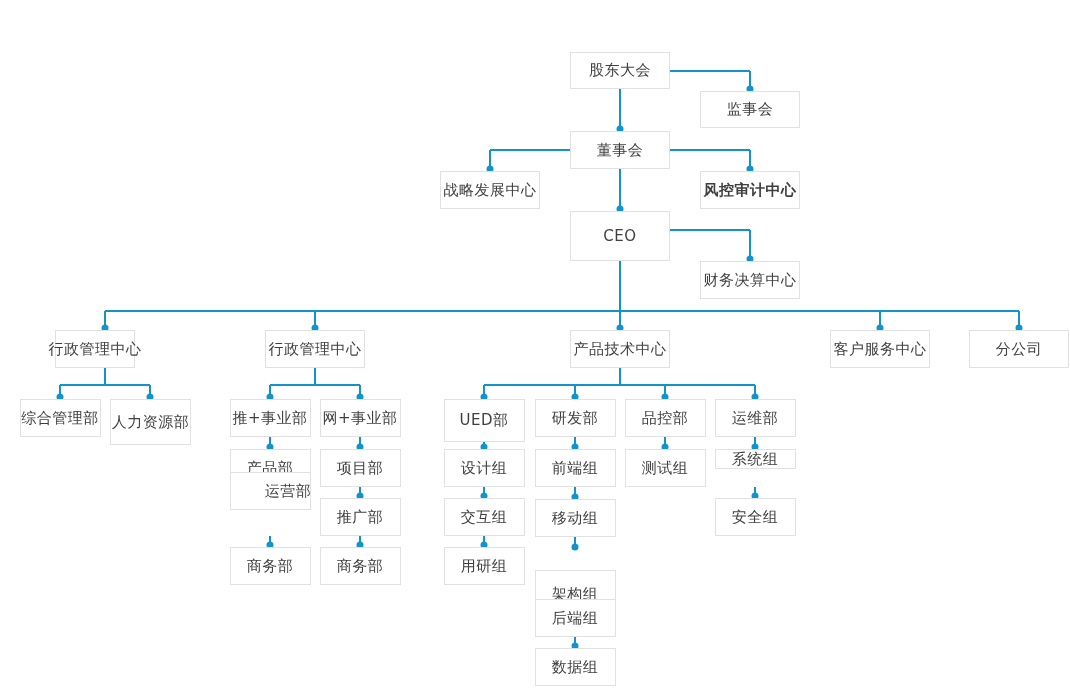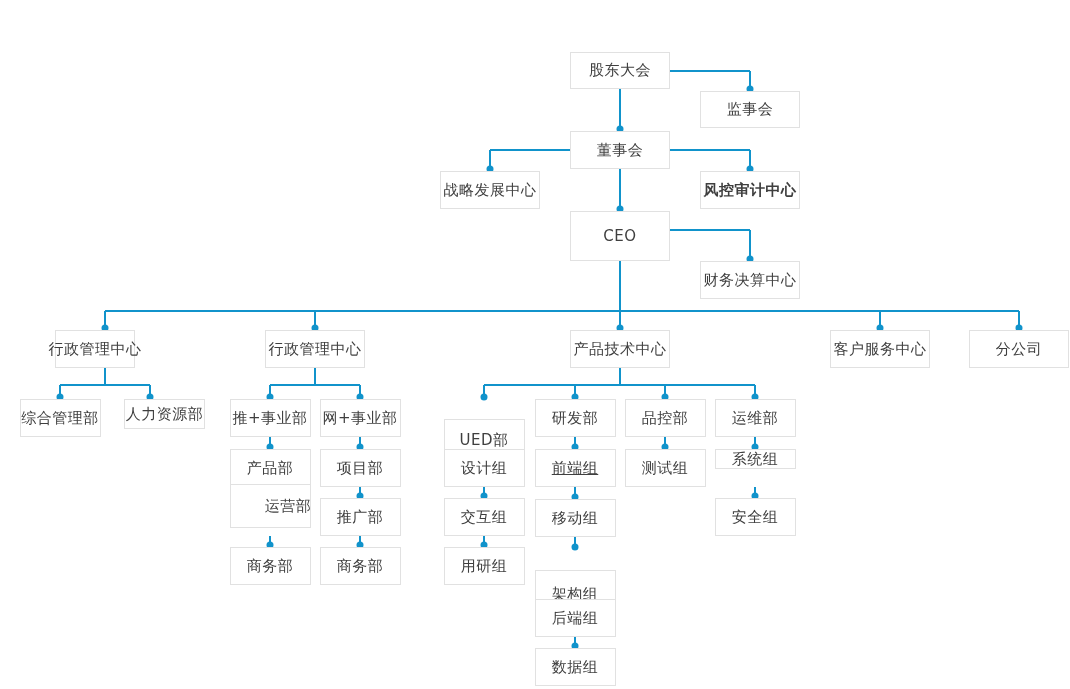--- a/index.html
+++ b/index.html
@@ -136,37 +136,37 @@
       <div class="node" style="left: 440px; top: 171px; width: 100px; height: 38px;">战略发展中心</div>
       <div class="node" style="left: 700px; top: 171px; width: 100px; height: 38px; font-weight: bold;">风控审计中心</div>
       <div class="node" style="left: 570px; top: 211px; width: 100px; height: 50px;">CEO</div>
       <div class="node" style="left: 700px; top: 261px; width: 100px; height: 38px;">财务决算中心</div>
       <div class="node" style="left: 55px; top: 330px; width: 80px; height: 38px;">行政管理中心</div>
       <div class="node" style="left: 265px; top: 330px; width: 100px; height: 38px;">行政管理中心</div>
       <div class="node" style="left: 570px; top: 330px; width: 100px; height: 38px;">产品技术中心</div>
       <div class="node" style="left: 830px; top: 330px; width: 100px; height: 38px;">客户服务中心</div>
       <div class="node" style="left: 969px; top: 330px; width: 100px; height: 38px;">分公司</div>
       <div class="node" style="left: 19.5px; top: 399px; width: 81px; height: 38px;">综合管理部</div>
-      <div class="node" style="left: 124px; top: 399px; width: 81px; height: 30px;">人力资源部</div>
+      <div class="node" style="left: 110px; top: 399px; width: 81px; height: 46px;">人力资源部</div>
       <div class="node" style="left: 229.5px; top: 399px; width: 81px; height: 38px;">推+事业部</div>
       <div class="node" style="left: 319.5px; top: 399px; width: 81px; height: 38px;">网+事业部</div>
       <div class="node" style="left: 229.5px; top: 449px; width: 81px; height: 38px;">产品部</div>
-      <div class="node" style="left: 229.5px; top: 484px; width: 81px; height: 44px; padding-left: 36px;">运营部</div>
+      <div class="node" style="left: 229.5px; top: 472px; width: 81px; height: 38px; padding-left: 36px;">运营部</div>
       <div class="node" style="left: 229.5px; top: 547px; width: 81px; height: 38px;">商务部</div>
       <div class="node" style="left: 319.5px; top: 449px; width: 81px; height: 38px;">项目部</div>
       <div class="node" style="left: 319.5px; top: 498px; width: 81px; height: 38px;">推广部</div>
       <div class="node" style="left: 319.5px; top: 547px; width: 81px; height: 38px;">商务部</div>
-      <div class="node" style="left: 443.5px; top: 399px; width: 81px; height: 43px; margin-top: 20px;">UED部</div>
+      <div class="node" style="left: 443.5px; top: 399px; width: 81px; height: 43px;">UED部</div>
       <div class="node" style="left: 534.5px; top: 399px; width: 81px; height: 38px;">研发部</div>
       <div class="node" style="left: 624.5px; top: 399px; width: 81px; height: 38px;">品控部</div>
       <div class="node" style="left: 714.5px; top: 399px; width: 81px; height: 38px;">运维部</div>
       <div class="node" style="left: 443.5px; top: 449px; width: 81px; height: 38px;">设计组</div>
       <div class="node" style="left: 443.5px; top: 498px; width: 81px; height: 38px;">交互组</div>
       <div class="node" style="left: 443.5px; top: 547px; width: 81px; height: 38px;">用研组</div>
-      <div class="node" style="left: 534.5px; top: 449px; width: 81px; height: 38px; text-decoration: underline;">前端组</div>
+      <div class="node" style="left: 534.5px; top: 449px; width: 81px; height: 38px;">前端组</div>
       <div class="node" style="left: 534.5px; top: 499px; width: 81px; height: 38px;">移动组</div>
       <div class="node" style="left: 534.5px; top: 570px; width: 81px; height: 48px;">架构组</div>
       <div class="node" style="left: 534.5px; top: 599px; width: 81px; height: 38px;">后端组</div>
       <div class="node" style="left: 534.5px; top: 648px; width: 81px; height: 38px;">数据组</div>
       <div class="node" style="left: 624.5px; top: 449px; width: 81px; height: 38px;">测试组</div>
       <div class="node" style="left: 714.5px; top: 449px; width: 81px; height: 20px;">系统组</div>
       <div class="node" style="left: 714.5px; top: 498px; width: 81px; height: 38px;">安全组</div>
     </div>
 </div>
 

